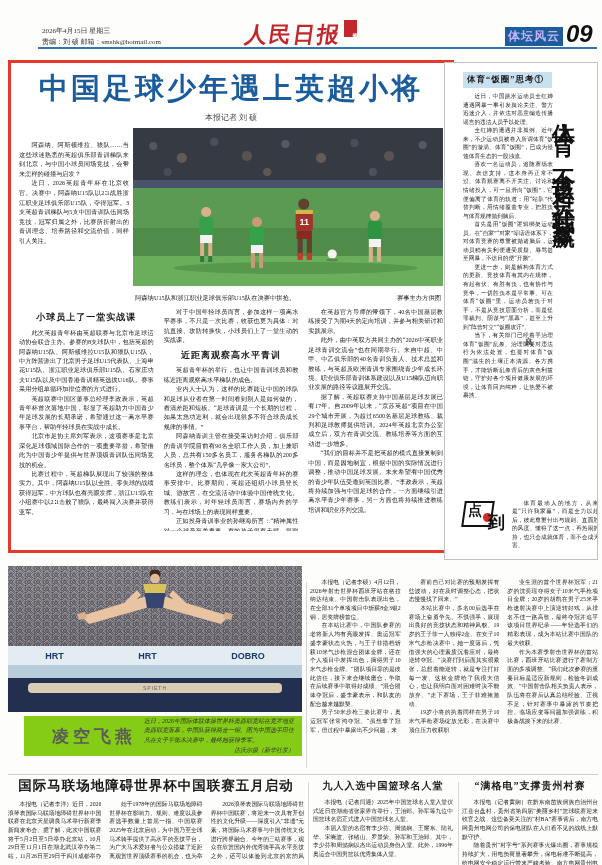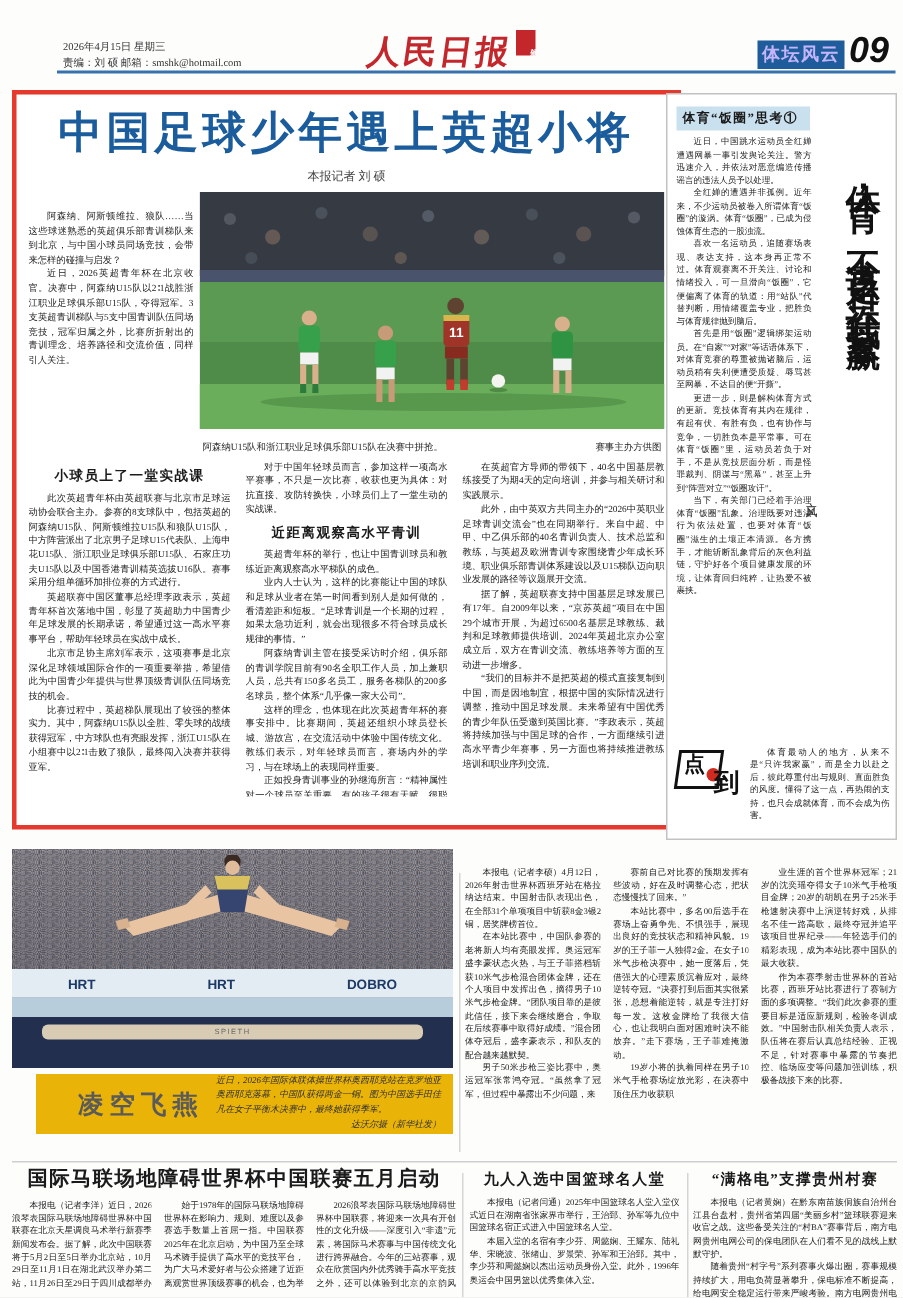--- a/index.html
+++ b/index.html
@@ -30,21 +30,21 @@
              padding-top:12px;}
   .intro-col p,.news-col p,.sb-text p{margin:0;text-indent:2em;}
   .photo-wrap{flex:1;height:158px;overflow:hidden;}
   .caption-row{display:flex;justify-content:space-between;margin:3px 2px 4px 116px;
                font-size:6.3px;color:#222;}
   .cols-row{display:flex;gap:10px;height:224px;overflow:hidden;margin-top:2px;}
   .news-col{flex:1;font-size:6.2px;line-height:1.52;text-align:justify;overflow:hidden;}
   .subhead{font-size:9px;font-weight:700;text-align:center;margin:4px 0 3px;letter-spacing:1px;}
   
   .sidebar{position:absolute;left:444px;top:62px;width:154px;height:498px;border:1px solid #c2c2c2;
-           background:#fff;box-sizing:border-box;padding:5px 6px;overflow:hidden;}
+           background:#fff;box-sizing:border-box;padding:5px 18px;overflow:hidden;}
   .sb-kicker{display:inline-block;background:#c9e0ef;font-size:8.5px;font-weight:700;
              padding:2px 8px 2px 4px;letter-spacing:1px;}
   .sb-body{position:relative;height:460px;margin-top:4px;}
   .sb-text{width:90px;font-size:5.7px;line-height:1.5;text-align:justify;color:#222;}
   .sb-title{position:absolute;right:0px;top:14px;writing-mode:vertical-rl;font-size:23px;
             font-weight:700;letter-spacing:7px;height:392px;color:#111;}
   .sb-byline{position:absolute;right:46px;top:238px;writing-mode:vertical-rl;font-size:8px;color:#333;}
   .sb-bottom{position:absolute;left:0;bottom:2px;width:142px;display:flex;gap:5px;align-items:flex-start;}
   .dd-logo{position:relative;width:44px;height:36px;flex:none;}
   .dd-box{position:absolute;left:0;top:2px;width:26px;height:22px;border:2.5px solid #111;
@@ -65,21 +65,21 @@
     background-size:9px 7px,11px 8px,100% 100%;}
   .banner-band{position:absolute;left:0;right:0;top:80px;height:19px;background:#e3ecf3;
                display:flex;align-items:center;justify-content:space-around;
                font-family:"Liberation Sans",sans-serif;font-weight:700;color:#1c3a66;font-size:9px;}
   .mid-band{position:absolute;left:0;right:0;top:99px;height:13px;background:#b7cddc;}
   .dark-band{position:absolute;left:0;right:0;top:112px;height:34px;background:#232f4e;}
   .beam{position:absolute;left:20px;right:20px;top:117px;height:10px;background:#d8ccb4;
         border-radius:4px;text-align:center;font-size:5px;color:#666;line-height:10px;
         font-family:"Liberation Sans",sans-serif;letter-spacing:1px;}
   .gymnast{position:absolute;left:50%;top:4px;transform:translateX(-50%);}
-  .gym-caption{display:flex;gap:8px;align-items:center;margin:4px 0 0 16px;background:#eab308;
+  .gym-caption{display:flex;gap:8px;align-items:center;margin:4px 0 0 16px;background:#84cc16;
                padding:6px 8px 6px 28px;height:40px;box-sizing:border-box;}
   .gym-cap-title{font-size:17px;letter-spacing:4px;color:#5a5a5a;font-weight:700;flex:none;}
   .gym-cap-text{font-size:6px;line-height:1.55;color:#333;font-style:italic;}
   .gym-credit{text-align:right;margin:1px 0 0;}
   
   .shoot{position:absolute;left:310px;top:578px;width:288px;height:192px;overflow:hidden;}
   .shoot h2,.horse h2{font-size:14.5px;text-align:center;margin:0 0 7px;letter-spacing:1px;}
   .col3wrap{display:flex;gap:8px;}
   .tinycol{flex:1;font-size:5.8px;line-height:1.5;text-align:justify;overflow:hidden;}
   .tinycol p{margin:0;text-indent:2em;}

